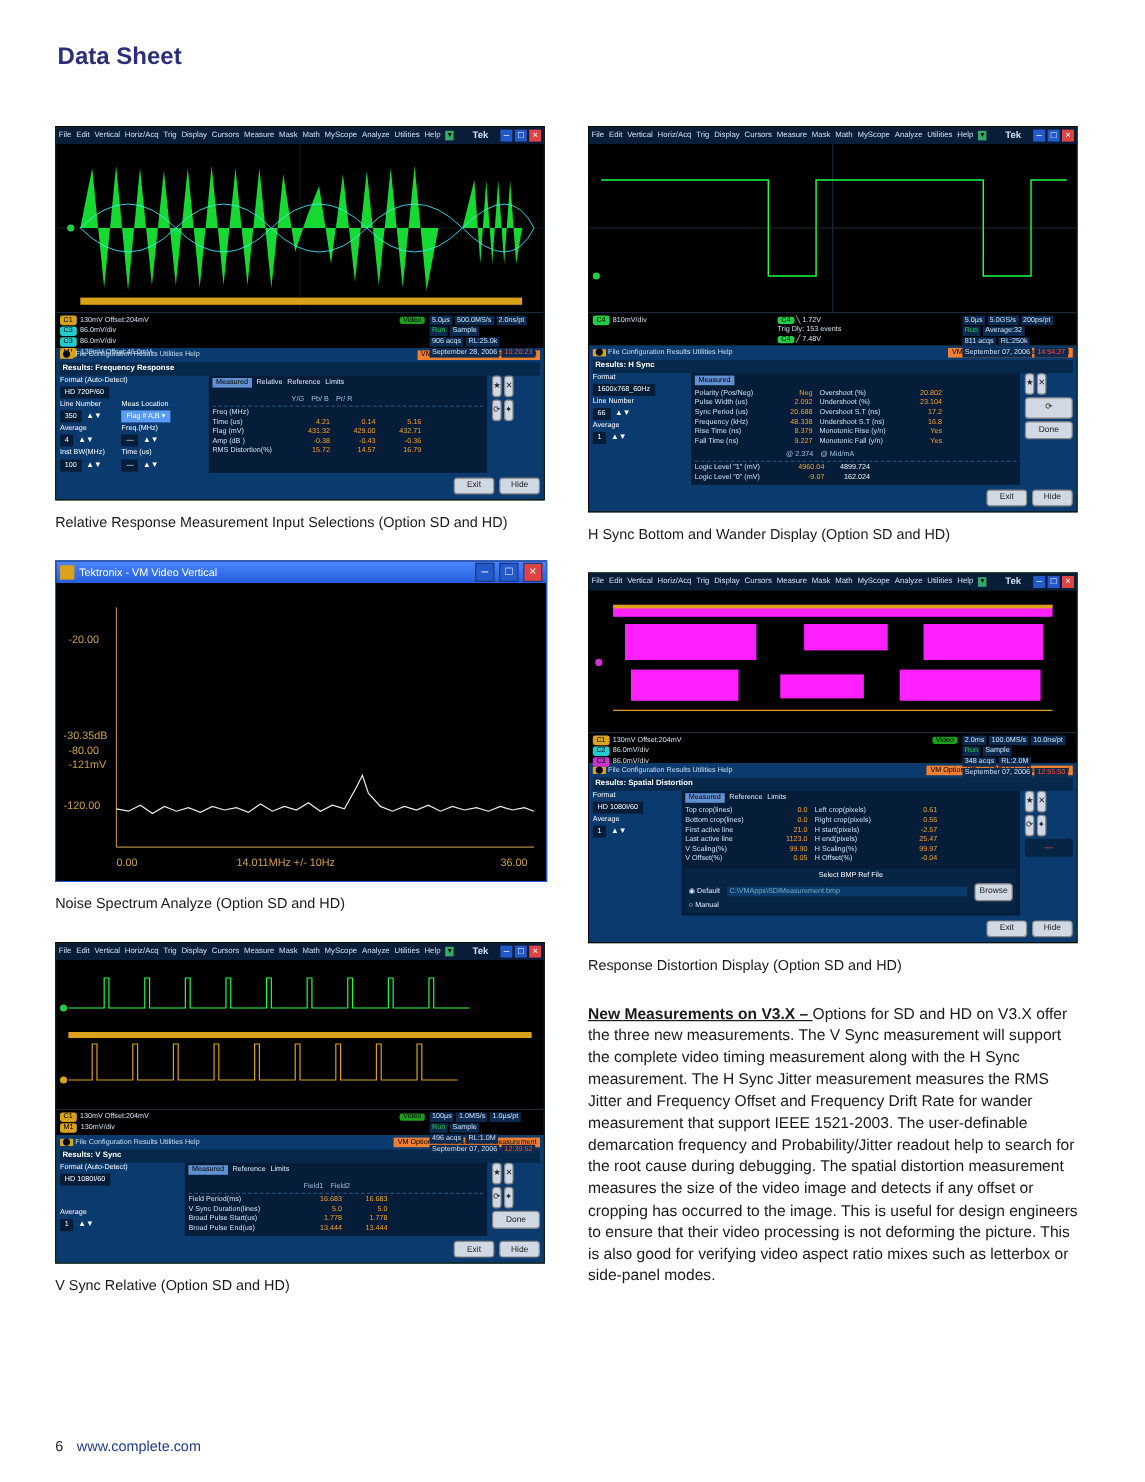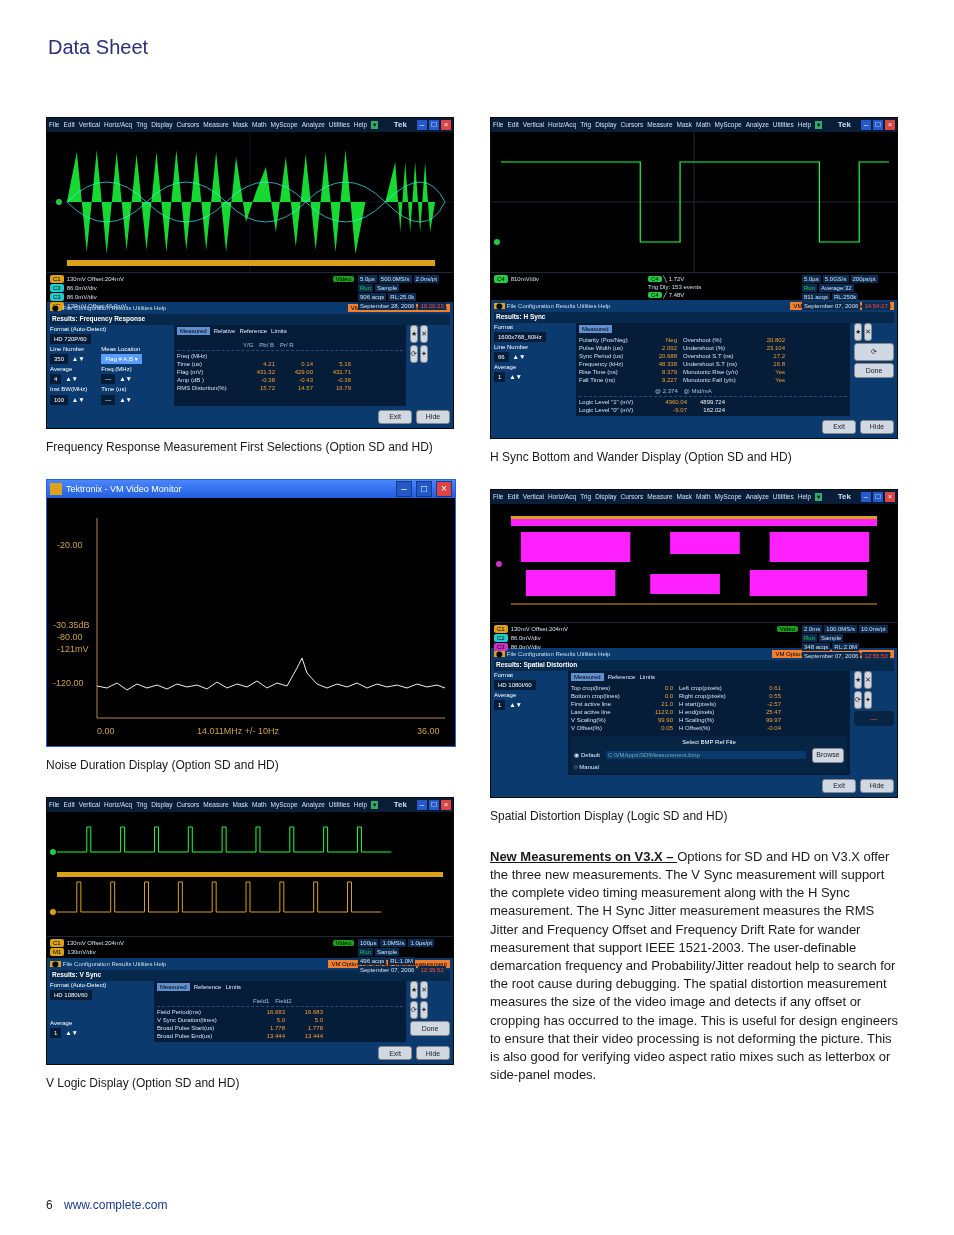--- a/index.html
+++ b/index.html
@@ -28,22 +28,22 @@
     position: relative;
   }
   .page {
     padding: 34px 46px 0 46px;
     box-sizing: border-box;
     width: var(--page-w);
   }
   .heading {
     color: #2b2f7a;
     font-size: 20px;
-    font-weight: 400;
-    margin: 0 0 56px 2px;
+    font-weight: 700;
+    margin: 0 0 44px 2px;
   }
   .cols {
     display: flex;
     gap: 34px;
   }
   .col { width: 410px; }
   .fig { margin-bottom: 10px; }
   .cap { font-size: 12px; margin: 6px 0 24px 0; }
 
   
@@ -376,27 +376,27 @@
                 </div>
               </div>
             </div>
             <div class="foot">
               <div class="pbtn wide">Exit</div>
               <div class="pbtn wide">Hide</div>
             </div>
           </div>
         </div>
       </div>
-      <div class="cap">Frequency Response Measurement First Selections (Option SD and HD)</div>
+      <div class="cap">Relative Response Measurement Input Selections (Option SD and HD)</div>
 
       <div class="fig">
         <div class="xp">
           <div class="titlebar">
             <span class="ic"></span>
-            <span>Tektronix - VM Video Monitor</span>
+            <span>Tektronix - VM Video Vertical</span>
             <span class="spacer"></span>
             <span class="ctl">–</span>
             <span class="ctl">□</span>
             <span class="ctl close">×</span>
           </div>
           <div class="plot">
             <svg viewBox="0 0 408 248">
               <rect width="408" height="248" fill="#000"></rect>
 
               <line class="ax" x1="50" y1="20" x2="50" y2="220"></line>
@@ -413,21 +413,21 @@
               <text class="tick" x="370" y="236">36.00</text>
 
               <path fill="none" stroke="#eee" stroke-width="1" d="
                 M50,188 L60,190 70,185 80,192 90,186 100,190 110,187 120,191 130,186 140,189 150,187 160,191
                 170,184 180,190 190,186 200,189 210,183 220,190 230,185 240,188 250,170 255,160 260,175 270,186
                 280,190 290,186 300,189 310,185 320,190 330,186 340,189 350,187 360,190 370,186 380,189 390,187 398,190"></path>
             </svg>
           </div>
         </div>
       </div>
-      <div class="cap">Noise Duration Display (Option SD and HD)</div>
+      <div class="cap">Noise Spectrum Analyze (Option SD and HD)</div>
 
       <div class="fig">
         <div class="scope">
           <div class="menubar">
             <span class="m">File</span>
             <span class="m">Edit</span>
             <span class="m">Vertical</span>
             <span class="m">Horiz/Acq</span>
             <span class="m">Trig</span>
             <span class="m">Display</span>
@@ -555,21 +555,21 @@
                 <div class="pbtn done">Done</div>
               </div>
             </div>
             <div class="foot">
               <div class="pbtn wide">Exit</div>
               <div class="pbtn wide">Hide</div>
             </div>
           </div>
         </div>
       </div>
-      <div class="cap">V Logic Display (Option SD and HD)</div>
+      <div class="cap">V Sync Relative (Option SD and HD)</div>
 
     </div>
 
     <div class="col">
 
       <div class="fig">
         <div class="scope">
           <div class="menubar">
             <span class="m">File</span>
             <span class="m">Edit</span>
@@ -924,21 +924,21 @@
                 <div class="pbtn" style="background:#062544;border-color:#062544;color:#ff5030;">—</div>
               </div>
             </div>
             <div class="foot">
               <div class="pbtn wide">Exit</div>
               <div class="pbtn wide">Hide</div>
             </div>
           </div>
         </div>
       </div>
-      <div class="cap">Spatial Distortion Display (Logic SD and HD)</div>
+      <div class="cap">Response Distortion Display (Option SD and HD)</div>
 
       <p class="para">
         <b>New Measurements on V3.X – </b><span>Options for SD and HD on V3.X offer the three new measurements.  The V Sync measurement will support the complete video timing measurement along with the H Sync measurement. The H Sync Jitter measurement measures the RMS Jitter and Frequency Offset and Frequency Drift Rate for wander measurement that support IEEE 1521-2003. The user-definable demarcation frequency and Probability/Jitter readout help to search for the root cause during debugging.  The spatial distortion measurement measures the size of the video image and detects if any offset or cropping has occurred to the image.  This is useful for design engineers to ensure that their video processing is not deforming the picture. This is also good for verifying video aspect ratio mixes such as letterbox or side-panel modes.</span>
       </p>
 
     </div>
   </div>
 </div>
 
 <div class="footer">

